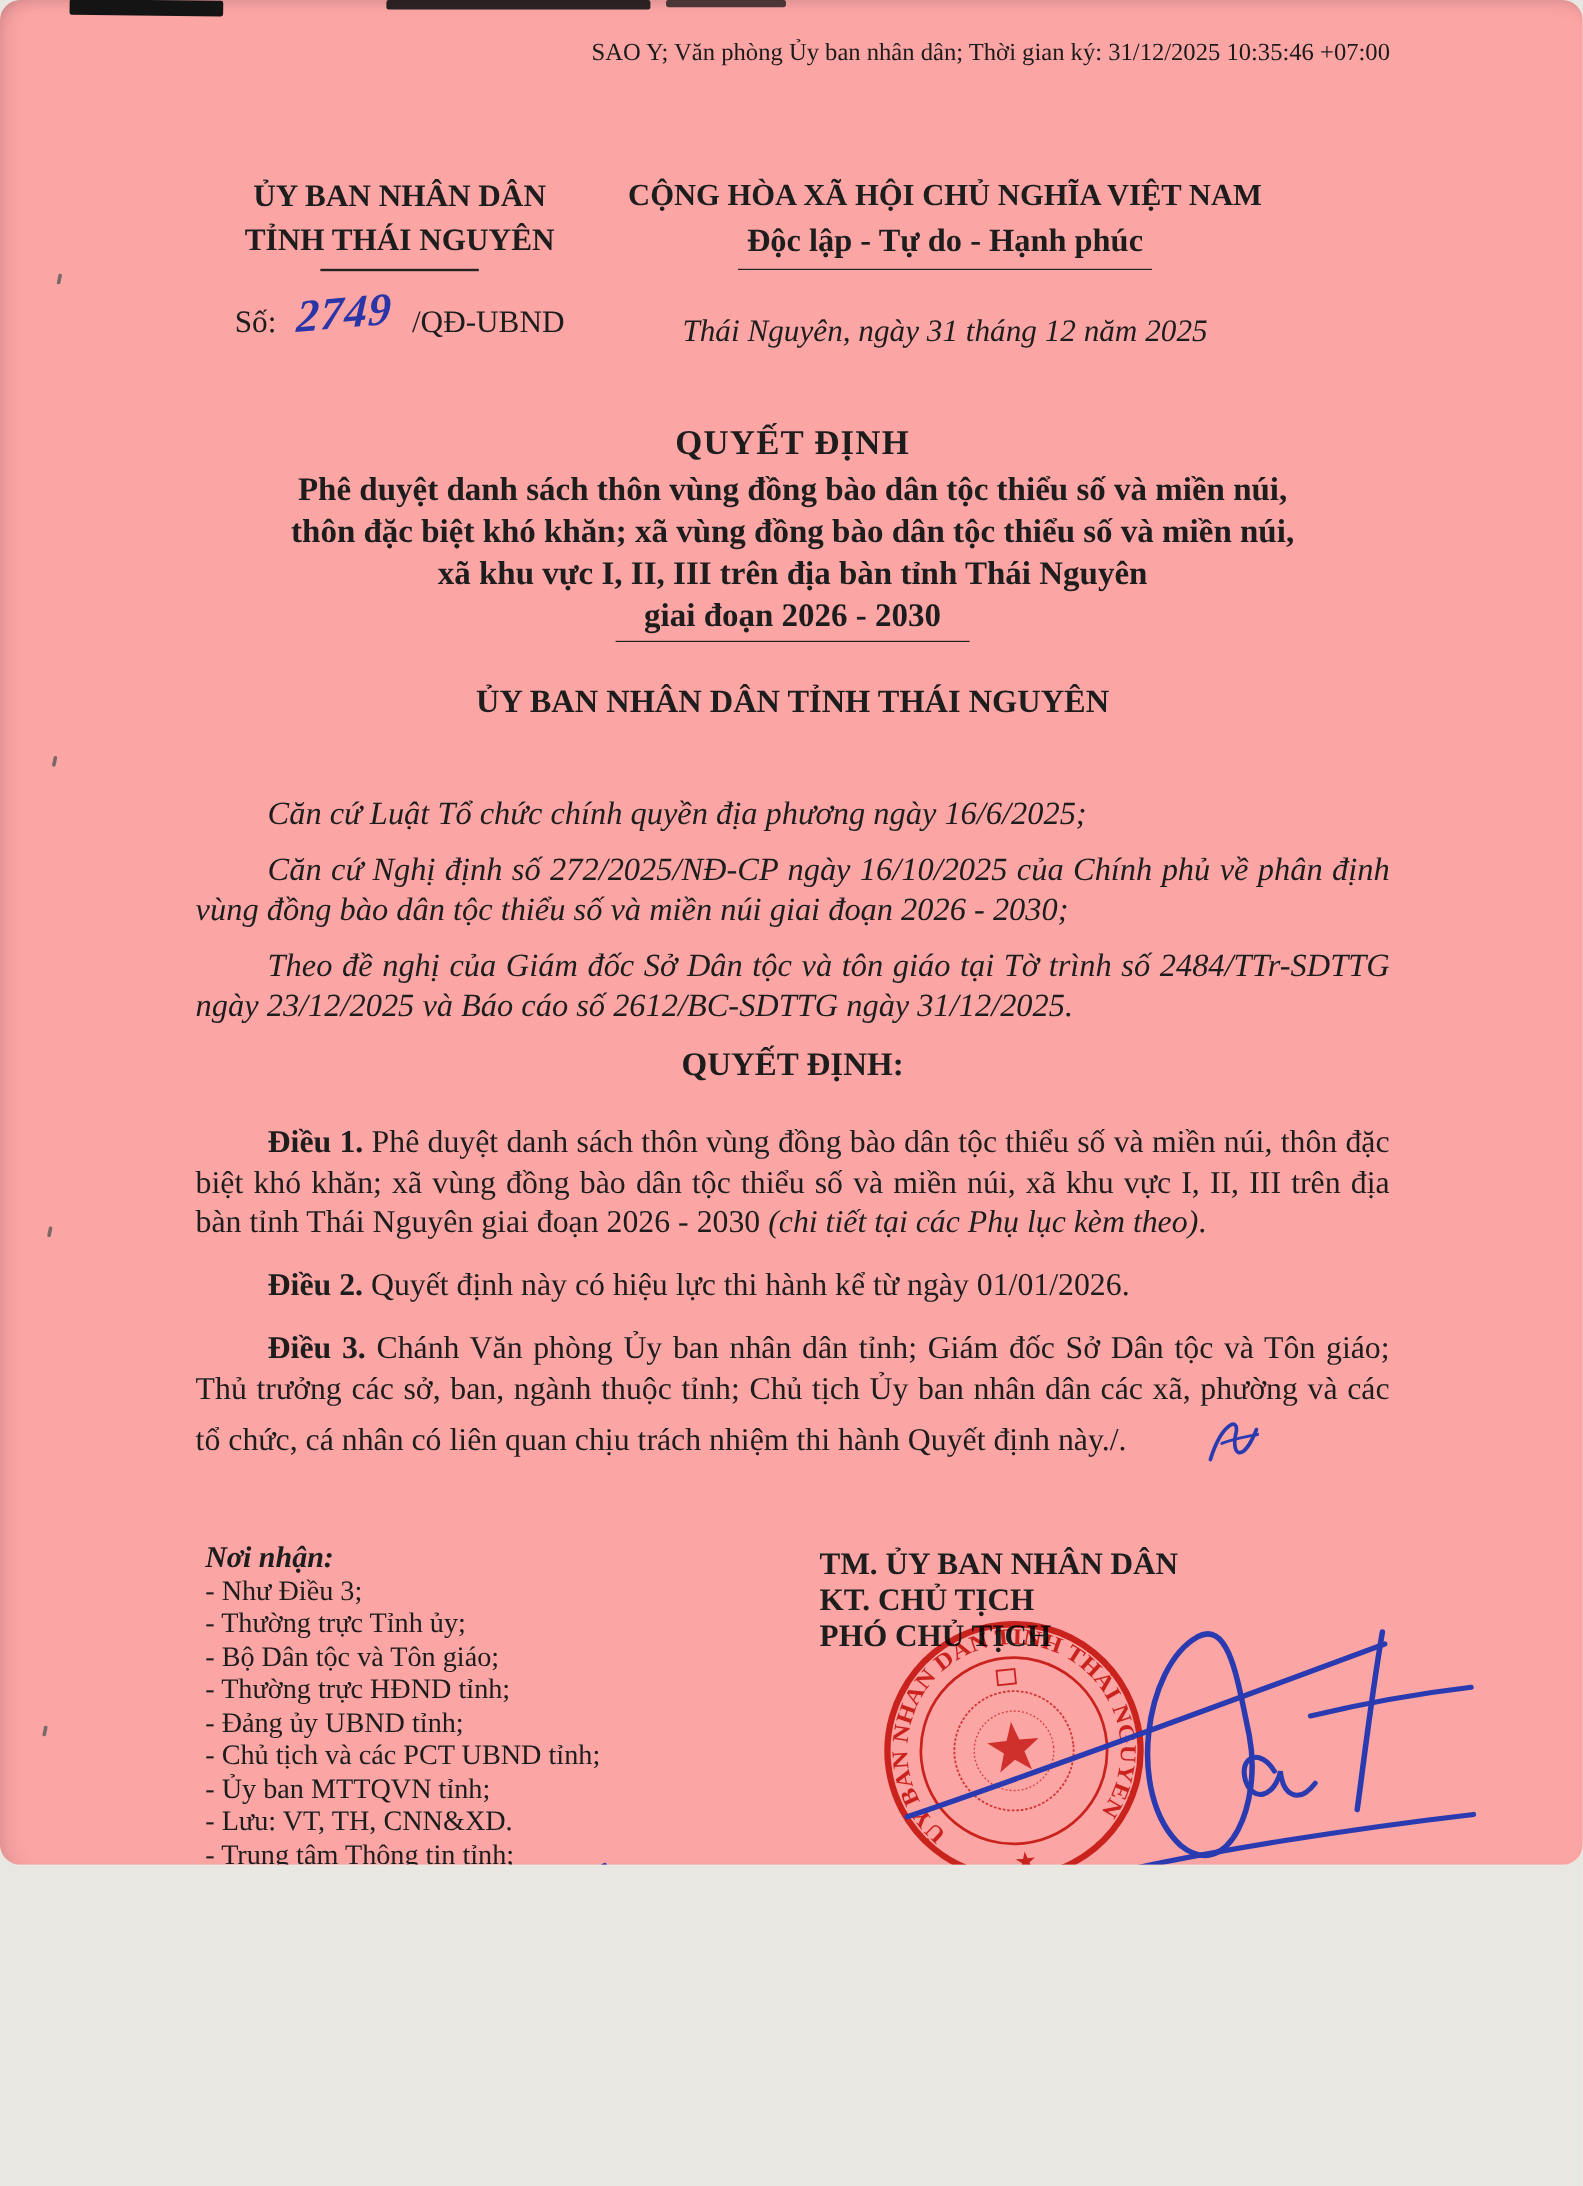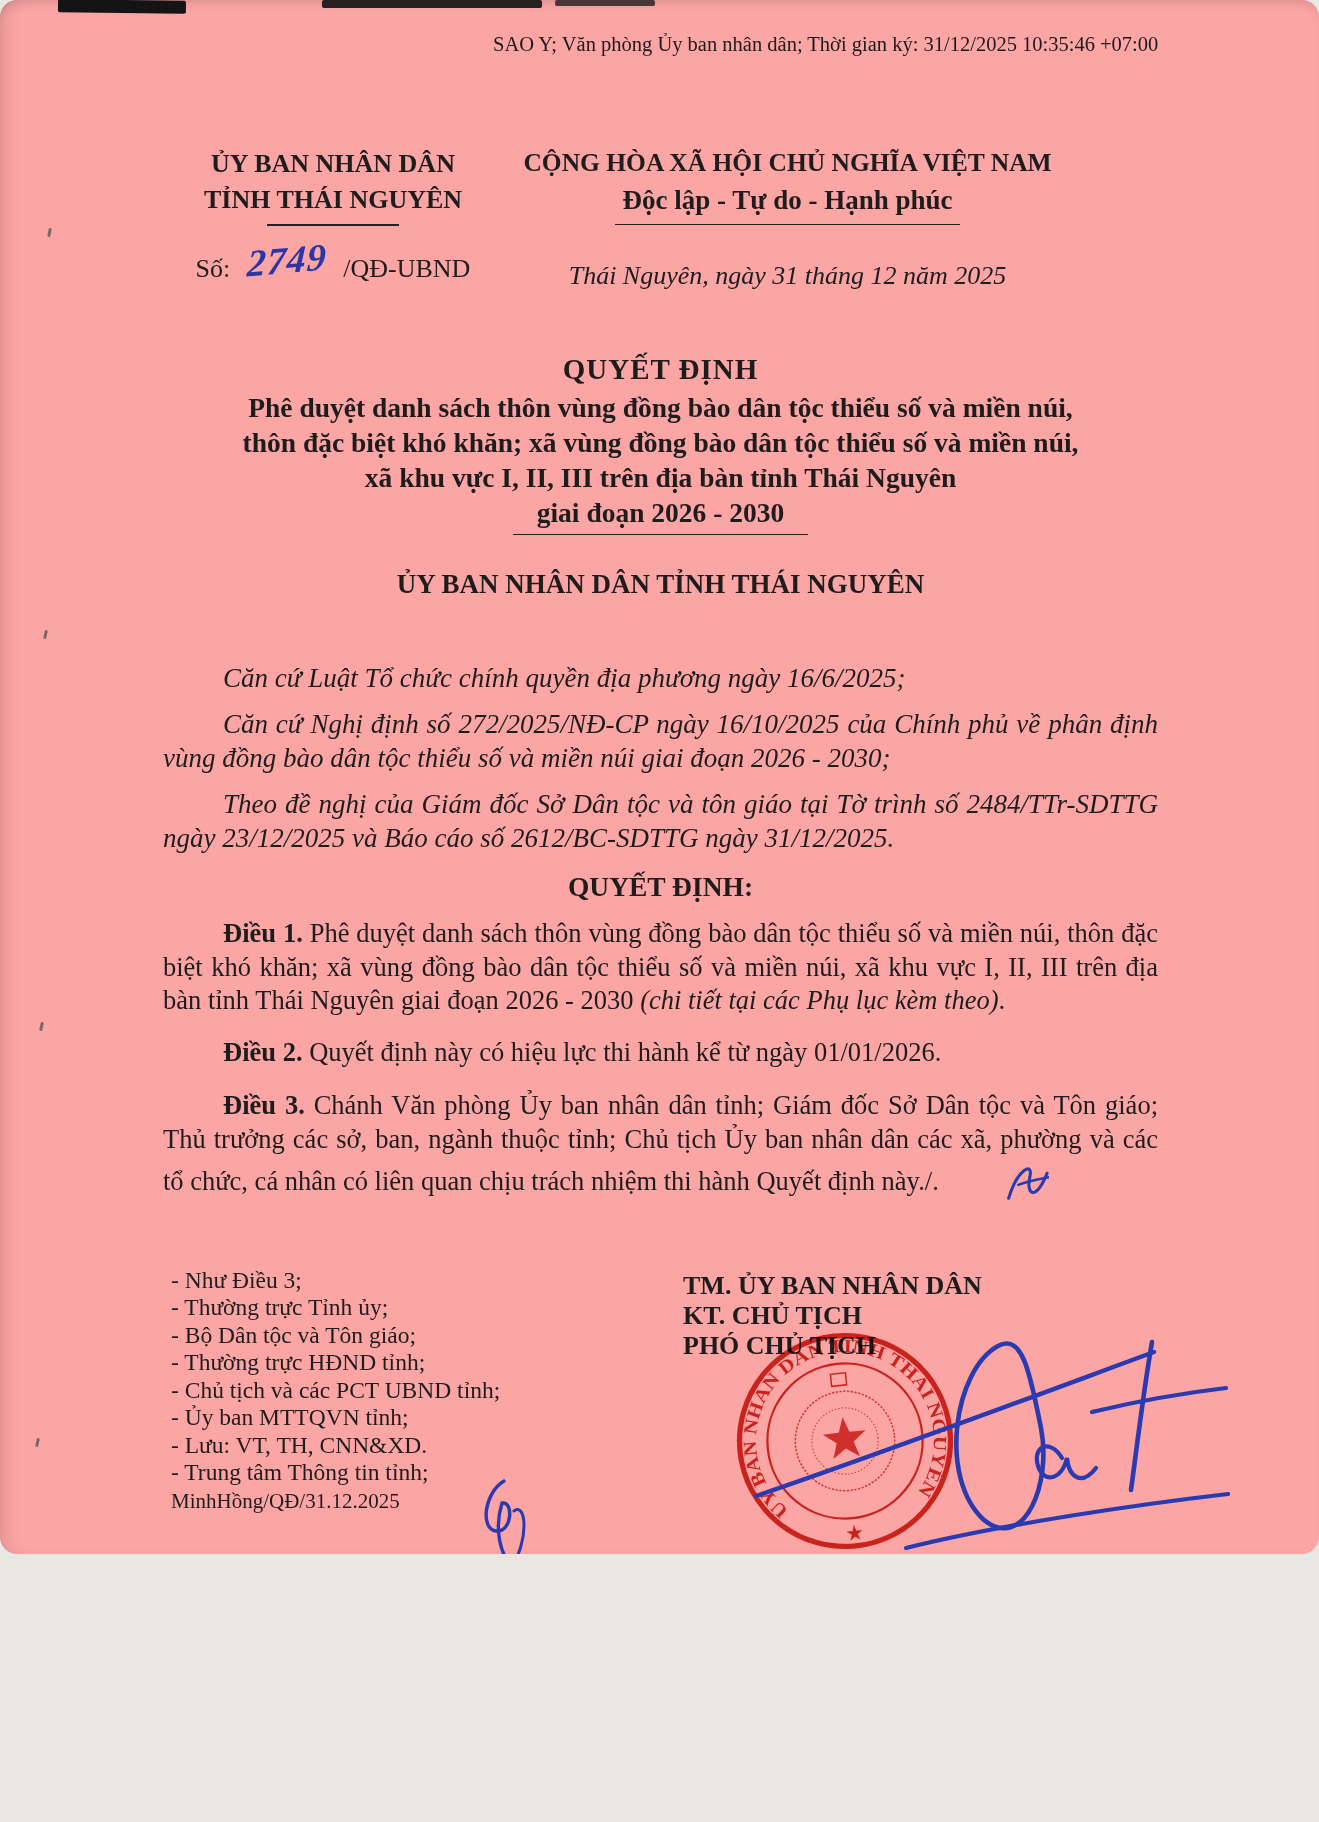--- a/index.html
+++ b/index.html
@@ -41,21 +41,21 @@
   
   .body-col{position:absolute;left:163px;top:352px;width:995px;}
   .doc-title{font-size:29px;font-weight:bold;text-align:center;line-height:34px;letter-spacing:1px;margin:0;}
   .subtitle{margin-top:4px;text-align:center;font-weight:bold;font-size:27.5px;line-height:35px;}
   .rule-subtitle{width:295px;margin:4px auto 0;border-top-width:1.5px;}
   .authority{margin-top:32px;text-align:center;font-weight:bold;font-size:27px;line-height:34px;}
   .citations{margin-top:60px;}
   .citations p{margin:12px 0 0;font-size:27px;line-height:34px;font-style:italic;text-indent:60px;text-align:justify;}
   .decides{margin-top:14px;text-align:center;font-weight:bold;font-size:27.5px;line-height:36px;}
   .article{font-size:26.5px;line-height:33.5px;text-indent:60px;text-align:justify;margin:0;}
-  .art1{margin-top:12px;} .art2{margin-top:18px;} .art3{margin-top:20px;}
+  .art1{margin-top:30px;} .art2{margin-top:18px;} .art3{margin-top:20px;}
   .end-initial{display:inline-block;vertical-align:-14px;margin-left:2px;}
   
   .footer{position:relative;margin-top:54px;height:540px;}
   .recipients{position:absolute;left:8px;top:0;width:440px;}
   .recipients .head{font-size:25px;font-weight:bold;font-style:italic;line-height:28px;}
   .recipients .item{font-size:23.5px;line-height:27.5px;}
   .clerk{font-size:21px;margin-top:2px;position:relative;}
   .clerk-initial{position:absolute;left:299px;top:-16px;}
   .sig-lines{position:absolute;left:520px;top:4px;width:510px;text-align:left;font-weight:bold;
              font-size:26px;line-height:30px;z-index:1;}
@@ -123,24 +123,26 @@
     <p class="article art2"><span class="b">Điều 2.</span><span> Quyết định này có hiệu lực thi hành kể từ ngày 01/01/2026.</span></p>
 
     <p class="article art3"><span class="b">Điều 3.</span><span> Chánh Văn phòng Ủy ban nhân dân tỉnh; Giám đốc Sở Dân tộc và Tôn giáo; Thủ trưởng các sở, ban, ngành thuộc tỉnh; Chủ tịch Ủy ban nhân dân các xã, phường và các tổ chức, cá nhân có liên quan chịu trách nhiệm thi hành Quyết định này./.</span><span class="end-initial"><svg width="48" height="48" viewBox="0 0 50 50" fill="none">
             <path d="M8,44 C18,12 34,6 30,22 C26,40 36,48 48,18" stroke="#2a3ab0" stroke-width="3.2" stroke-linecap="round"></path>
             <path d="M18,30 C28,26 40,24 50,22" stroke="#2a3ab0" stroke-width="2.6" stroke-linecap="round"></path>
           </svg></span></p>
 
     <div class="footer">
 
       <div class="recipients">
+        <div class="head">Nơi nhận:</div>
         <div class="item">- Như Điều 3;</div>
         <div class="item">- Thường trực Tỉnh ủy;</div>
         <div class="item">- Bộ Dân tộc và Tôn giáo;</div>
         <div class="item">- Thường trực HĐND tỉnh;</div>
+        <div class="item">- Đảng ủy UBND tỉnh;</div>
         <div class="item">- Chủ tịch và các PCT UBND tỉnh;</div>
         <div class="item">- Ủy ban MTTQVN tỉnh;</div>
         <div class="item">- Lưu: VT, TH, CNN&amp;XD.</div>
         <div class="item">- Trung tâm Thông tin tỉnh;</div>
         <div class="clerk">
           <span>MinhHồng/QĐ/31.12.2025</span>
           <span class="clerk-initial"><svg width="62" height="96" viewBox="0 0 62 96" fill="none">
                 <path d="M34,8 C14,20 10,56 26,58 C42,60 44,28 32,30 C24,56 30,84 44,94" stroke="#2a3ab0" stroke-width="3.4" stroke-linecap="round"></path>
                 <path d="M44,38 C56,28 60,68 40,96" stroke="#2a3ab0" stroke-width="3" stroke-linecap="round"></path>
               </svg></span>

